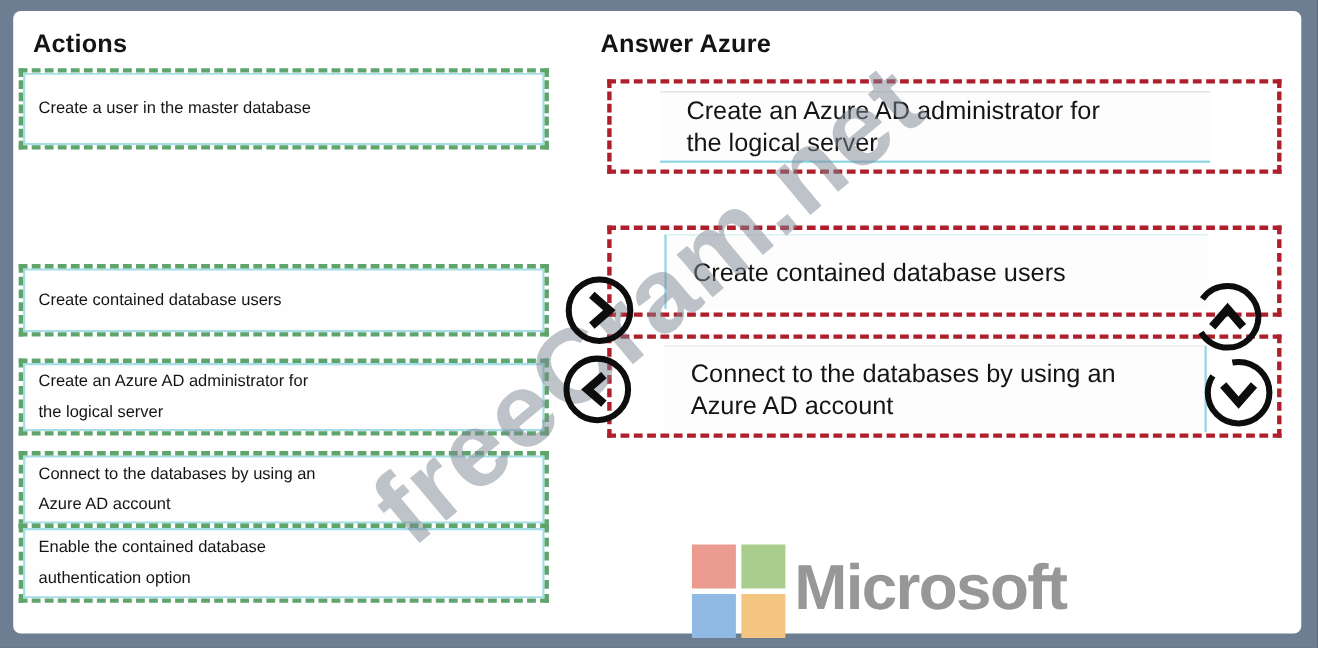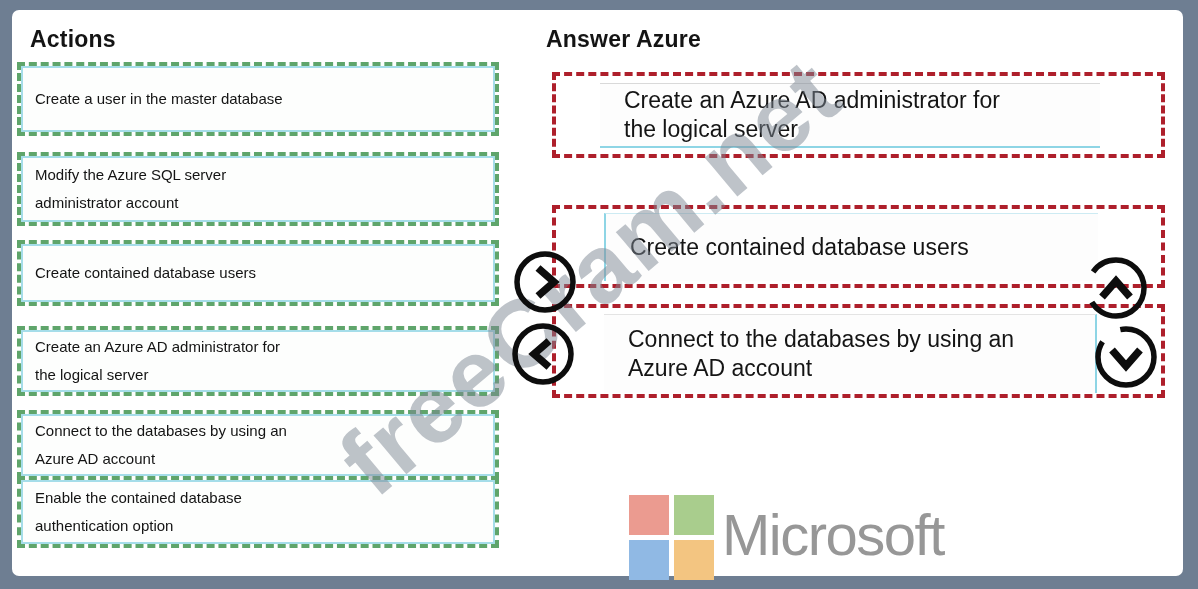--- a/index.html
+++ b/index.html
@@ -77,36 +77,34 @@
     line-height:100px; white-space:nowrap;
   }
 
   .ms-square { position:absolute; width:40px; height:40px; z-index:3; }
   .ms-sq-red    { left:629px; top:495px; background:#eb9b90; }
   .ms-sq-green  { left:674px; top:495px; background:#a9cd8d; }
   .ms-sq-blue   { left:629px; top:540px; background:#90b9e4; }
   .ms-sq-orange { left:674px; top:540px; background:#f3c581; }
   .ms-wordmark {
     position:absolute; left:722px; top:504px; z-index:3;
-    font-size:58px; font-weight:normal; letter-spacing:-1.5px;
+    font-size:58px; font-weight:bold; letter-spacing:-1.5px;
     color:#979797; line-height:62px;
   }
 </style>
 </head>
 <body>
 
 <div class="stage">
   <div class="content-bg"></div>
 
   <div class="col-title actions-title">Actions</div>
   <div class="col-title answer-title">Answer Azure</div>
 
   <div class="action-box ab1">Create a user in the master database</div>
-  <div class="action-box ab2">Modify the Azure SQL server
-administrator account</div>
   <div class="action-box ab3">Create contained database users</div>
   <div class="action-box ab4">Create an Azure AD administrator for
 the logical server</div>
   <div class="action-box ab5">Connect to the databases by using an
 Azure AD account</div>
   <div class="action-box ab6">Enable the contained database
 authentication option</div>
 
   <div class="slot slot1"></div>
   <div class="slot slot2"></div>

